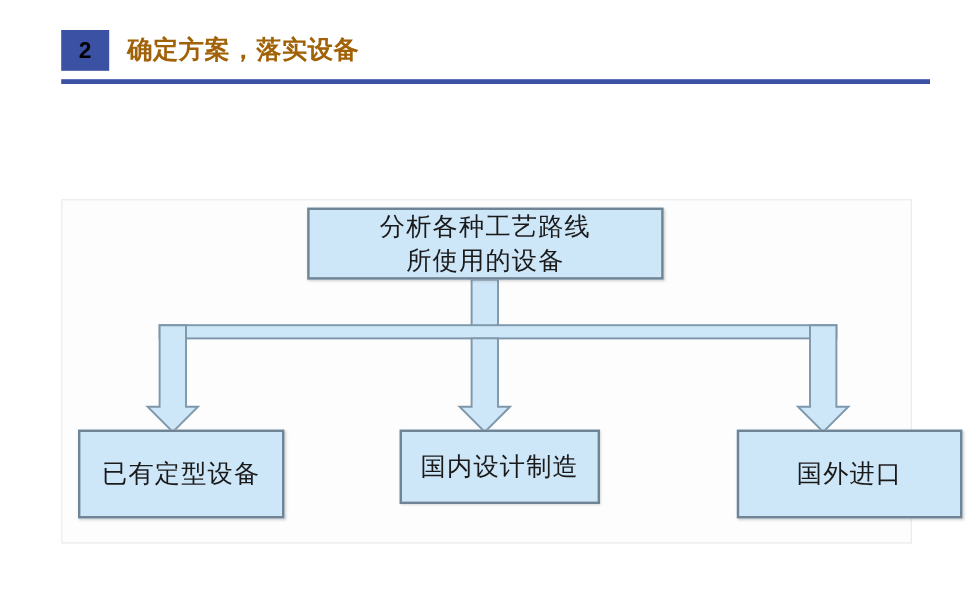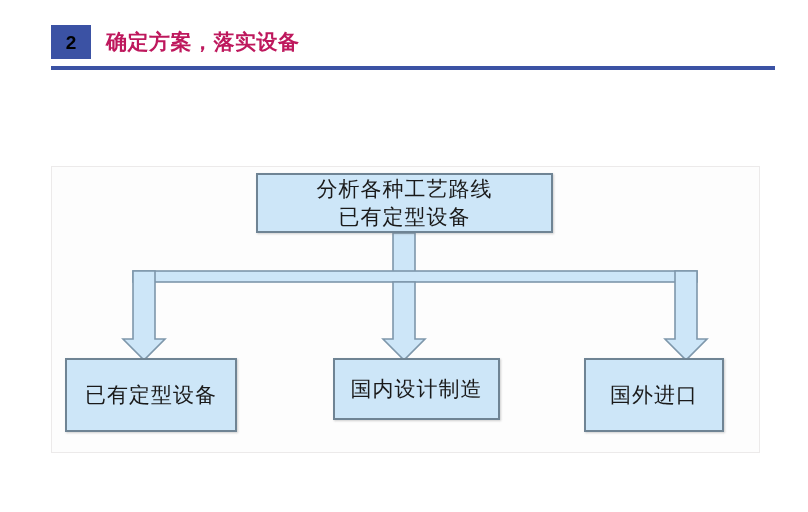--- a/index.html
+++ b/index.html
@@ -39,21 +39,21 @@
     line-height: 1;
   }
   #slide-title {
     position: absolute;
     left: 106px;
     top: 27px;
     font-size: 21px;
     font-weight: bold;
     letter-spacing: 0.5px;
     line-height: 30px;
-    color: #be185d;
+    color: #a16207;
     white-space: nowrap;
   }
   #header-rule {
     position: absolute;
     left: 51px;
     top: 66px;
     width: 724px;
     height: 4px;
     background: #3B52A4;
   }
@@ -107,23 +107,23 @@
     height: 74px;
     justify-content: center;
   }
   #node-domestic {
     left: 281px;   
     top: 191px;
     width: 167px;
     height: 62px;
   }
   #node-import {
-    left: 532px;   
+    left: 562px;   
     top: 191px;
-    width: 140px;
+    width: 188px;
     height: 74px;
   }
 
   
   .connector-svg {
     position: absolute;
     left: 0;
     top: 0;
     width: 709px;
     height: 287px;
@@ -177,21 +177,21 @@
              L 645 172
              L 655 172
              L 634 193
              L 613 172
              L 623 172
              Z"></path>
   </svg>
 
   <div class="node-box" id="node-top">
     <span class="node-label">分析各种工艺路线
-已有定型设备</span>
+所使用的设备</span>
   </div>
 
   <div class="node-box" id="node-existing">
     <span class="node-label">已有定型设备</span>
   </div>
 
   <div class="node-box" id="node-domestic">
     <span class="node-label">国内设计制造</span>
   </div>
 

